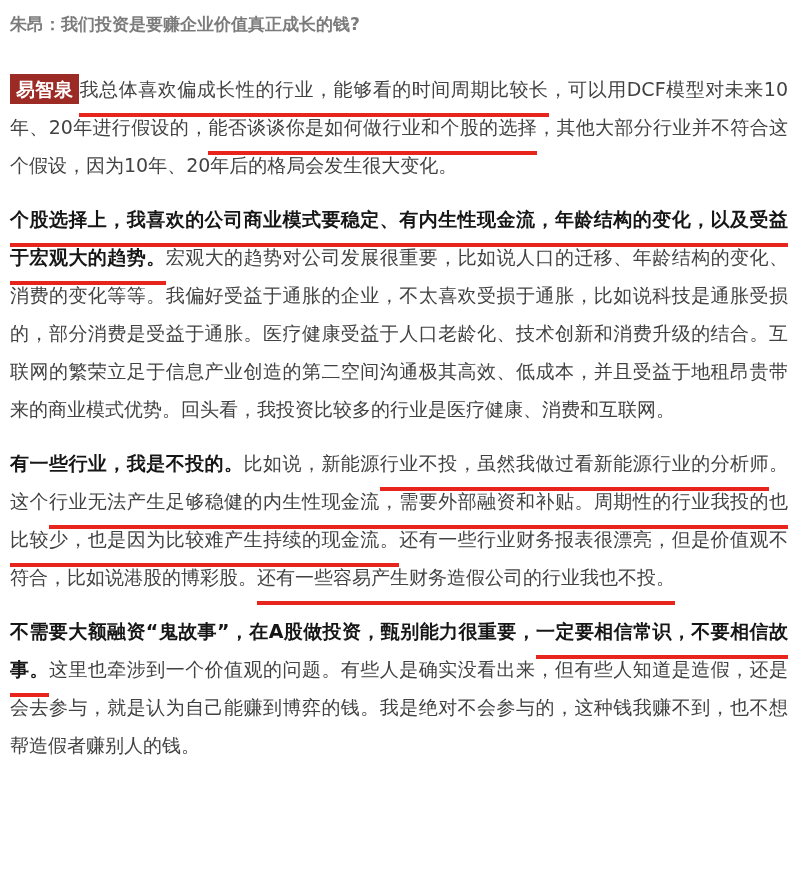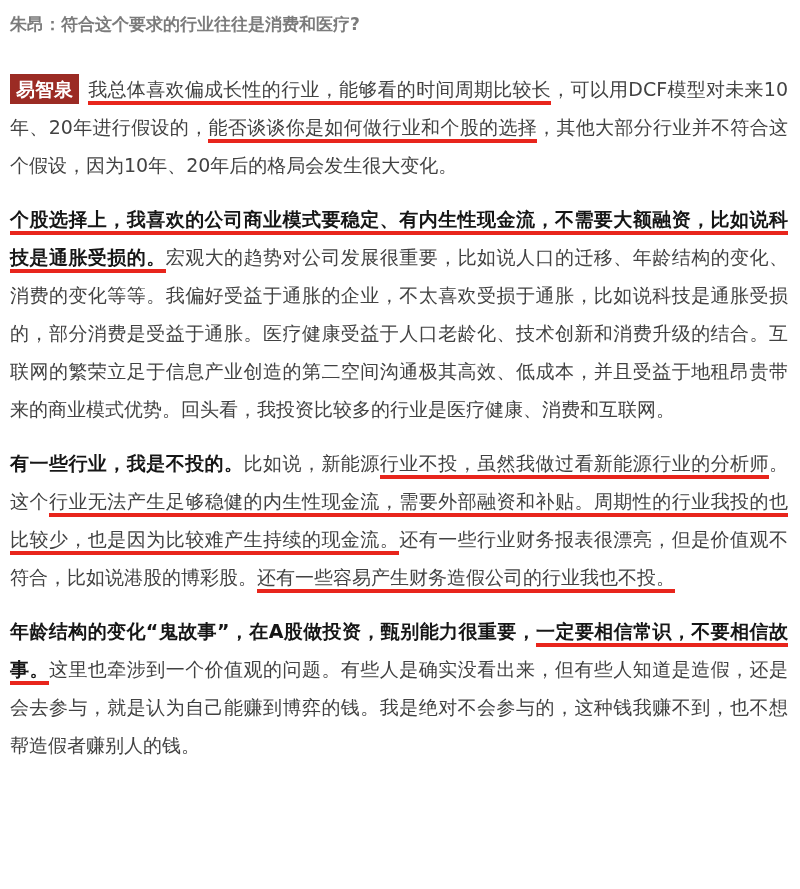--- a/index.html
+++ b/index.html
@@ -34,36 +34,35 @@
     text-align:justify;
     margin-bottom:16px;
   }
   .para:last-child{margin-bottom:0;}
   .seg-bold{
     font-weight:bold;
     color:var(--bold-text);
   }
   .seg-underline{
     border-bottom:4px solid var(--underline);
-    padding-bottom:1px;
+    padding-bottom:13px;
   }
   .badge{
     display:inline-block;
     background:var(--badge-bg);
     color:var(--badge-text);
     font-weight:bold;
     padding:0 6px;
     line-height:30px;
-    margin-right:9px;
   }
 </style>
 </head>
 <body>
 
 <main class="article">
-  <h2 class="question">朱昂：符合这个要求的行业往往是消费和医疗?</h2>
+  <h2 class="question">朱昂：我们投资是要赚企业价值真正成长的钱?</h2>
   <div class="answer-body">
       <p class="para"><span class="badge">易智泉</span><span class="seg-underline">我总体喜欢偏成长性的行业，能够看的时间周期比较长</span><span class="">，可以用DCF模型对未来10年、20年进行假设的，</span><span class="seg-underline">能否谈谈你是如何做行业和个股的选择</span><span class="">，其他大部分行业并不符合这个假设，因为10年、20年后的格局会发生很大变化。</span></p>
-      <p class="para"><span class="seg-bold seg-underline">个股选择上，我喜欢的公司商业模式要稳定、有内生性现金流，不需要大额融资，比如说科技是通胀受损的。</span><span class="">宏观大的趋势对公司发展很重要，比如说人口的迁移、年龄结构的变化、消费的变化等等。我偏好受益于通胀的企业，不太喜欢受损于通胀，比如说科技是通胀受损的，部分消费是受益于通胀。医疗健康受益于人口老龄化、技术创新和消费升级的结合。互联网的繁荣立足于信息产业创造的第二空间沟通极其高效、低成本，并且受益于地租昂贵带来的商业模式优势。回头看，我投资比较多的行业是医疗健康、消费和互联网。</span></p>
+      <p class="para"><span class="seg-bold seg-underline">个股选择上，我喜欢的公司商业模式要稳定、有内生性现金流，年龄结构的变化，以及受益于宏观大的趋势。</span><span class="">宏观大的趋势对公司发展很重要，比如说人口的迁移、年龄结构的变化、消费的变化等等。我偏好受益于通胀的企业，不太喜欢受损于通胀，比如说科技是通胀受损的，部分消费是受益于通胀。医疗健康受益于人口老龄化、技术创新和消费升级的结合。互联网的繁荣立足于信息产业创造的第二空间沟通极其高效、低成本，并且受益于地租昂贵带来的商业模式优势。回头看，我投资比较多的行业是医疗健康、消费和互联网。</span></p>
       <p class="para"><span class="seg-bold">有一些行业，我是不投的。</span><span class="">比如说，新能源</span><span class="seg-underline">行业不投，虽然我做过看新能源行业的分析师</span><span class="">。这个</span><span class="seg-underline">行业无法产生足够稳健的内生性现金流，需要外部融资和补贴。</span><span class="seg-underline">周期性的行业我投的也比较少，也是因为比较难产生持续的现金流。</span><span class="">还有一些行业财务报表很漂亮，但是价值观不符合，比如说港股的博彩股。</span><span class="seg-underline">还有一些容易产生财务造假公司的行业我也不投。</span></p>
-      <p class="para"><span class="seg-bold">年龄结构的变化“鬼故事”，在A股做投资，甄别能力很重要，</span><span class="seg-bold seg-underline">一定要相信常识，不要相信故事。</span><span class="">这里也牵涉到一个价值观的问题。有些人是确实没看出来，但有些人知道是造假，还是会去参与，就是认为自己能赚到博弈的钱。我是绝对不会参与的，这种钱我赚不到，也不想帮造假者赚别人的钱。</span></p>
+      <p class="para"><span class="seg-bold">不需要大额融资“鬼故事”，在A股做投资，甄别能力很重要，</span><span class="seg-bold seg-underline">一定要相信常识，不要相信故事。</span><span class="">这里也牵涉到一个价值观的问题。有些人是确实没看出来，但有些人知道是造假，还是会去参与，就是认为自己能赚到博弈的钱。我是绝对不会参与的，这种钱我赚不到，也不想帮造假者赚别人的钱。</span></p>
     </div>
 </main>
 
 </body></html>

